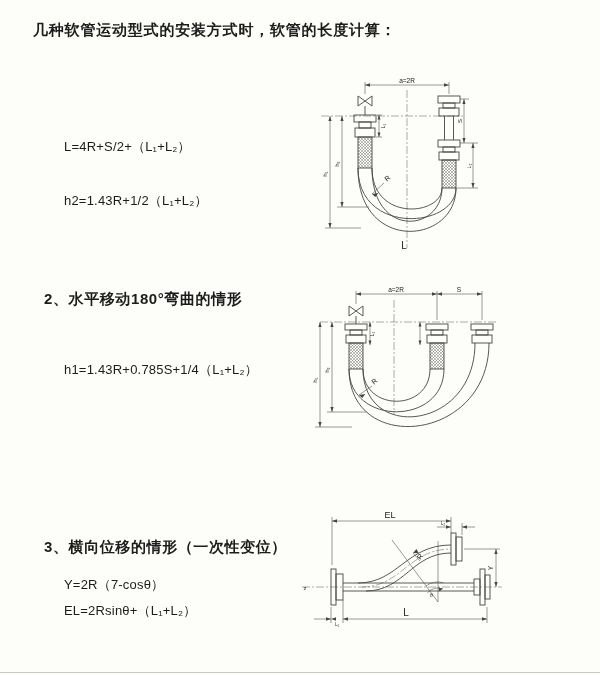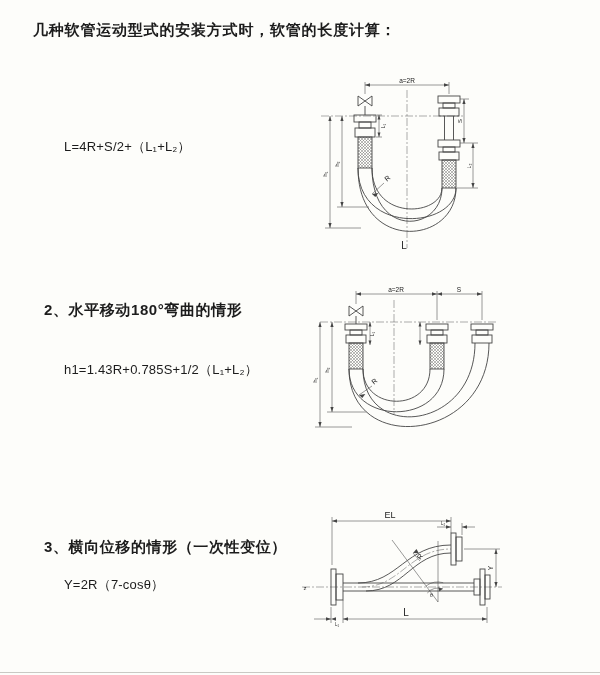--- a/index.html
+++ b/index.html
@@ -19,20 +19,21 @@
   .cl{stroke:#5a5a5a;fill:none;stroke-width:0.5;stroke-dasharray:8 2 2 2;}
 </style>
 </head>
 <body>
 
 <div class="page">
 
   <div class="title">几种软管运动型式的安装方式时，软管的长度计算：</div>
 
   <div class="formula" style="top:138px">L=4R+S/2+（L₁+L₂）</div>
+  <div class="formula" style="top:192px">h2=1.43R+1/2（L₁+L₂）</div>
 
   <svg class="dia" style="left:311px;top:76px" width="178" height="180" viewBox="0 0 178 180">
     <defs>
       <pattern id="hatchA" width="3" height="3" patternUnits="userSpaceOnUse">
         <path d="M0 3L3 0M0 0L3 3" stroke="#666" stroke-width="0.45"></path>
       </pattern>
     </defs>
     <g class="cl">
       <line x1="96" y1="14" x2="96" y2="172"></line>
       <line x1="10" y1="40" x2="152" y2="40"></line>
@@ -104,22 +105,22 @@
       <text x="150.5" y="45" text-anchor="middle" font-size="6" transform="rotate(-90 150.5 45)">S</text>
       <text x="159.5" y="90" text-anchor="middle" font-size="5" transform="rotate(-90 159.5 90)">L₂</text>
       <text x="16" y="98" text-anchor="middle" font-size="5.5" transform="rotate(-90 16 98)">h₁</text>
       <text x="28" y="88" text-anchor="middle" font-size="5.5" transform="rotate(-90 28 88)">h₂</text>
       <text x="73.5" y="50" text-anchor="middle" font-size="4.5" transform="rotate(-90 73.5 50)">L₁</text>
       <text x="78" y="104" text-anchor="middle" font-size="7" transform="rotate(-40 78 104)">R</text>
       <text x="93" y="173" text-anchor="middle" font-size="10">L</text>
     </g>
   </svg>
 
-  <div class="sec-heading" style="top:301px">2、水平移动180°弯曲的情形</div>
-  <div class="formula" style="top:361px">h1=1.43R+0.785S+1/2（L₁+L₂）</div>
+  <div class="sec-heading" style="top:290px">2、水平移动180°弯曲的情形</div>
+  <div class="formula" style="top:361px">h1=1.43R+0.785S+1/4（L₁+L₂）</div>
 
   <svg class="dia" style="left:306px;top:284px" width="200" height="168" viewBox="0 0 200 168">
     <defs>
       <pattern id="hatchB" width="3" height="3" patternUnits="userSpaceOnUse">
         <path d="M0 3L3 0M0 0L3 3" stroke="#666" stroke-width="0.45"></path>
       </pattern>
     </defs>
     <g class="cl">
       <line x1="14" y1="38" x2="192" y2="38"></line>
       <line x1="88" y1="16" x2="88" y2="130"></line>
@@ -187,20 +188,21 @@
       <text x="153" y="8" text-anchor="middle" font-size="6.5">S</text>
       <text x="11" y="96" text-anchor="middle" font-size="5.5" transform="rotate(-90 11 96)">h₁</text>
       <text x="23" y="86" text-anchor="middle" font-size="5.5" transform="rotate(-90 23 86)">h₂</text>
       <text x="67.5" y="50" text-anchor="middle" font-size="4.5" transform="rotate(-90 67.5 50)">L₁</text>
       <text x="70" y="99" text-anchor="middle" font-size="7" transform="rotate(-40 70 99)">R</text>
     </g>
   </svg>
 
   <div class="sec-heading" style="top:538px">3、横向位移的情形（一次性变位）</div>
   <div class="formula" style="top:576px">Y=2R（7-cosθ）</div>
+  <div class="formula" style="top:602px">EL=2Rsinθ+（L₁+L₂）</div>
 
   <svg class="dia" style="left:298px;top:505px" width="208" height="140" viewBox="0 0 208 140">
     <g class="cl">
       <line x1="4" y1="82" x2="204" y2="82"></line>
       <path d="M64 82 C103 82 111 44 153 44" fill="none"></path>
     </g>
     <g class="obj">
       <g>
         <rect x="33" y="64" width="5" height="36"></rect>
         <rect x="38" y="69" width="7" height="26"></rect>

